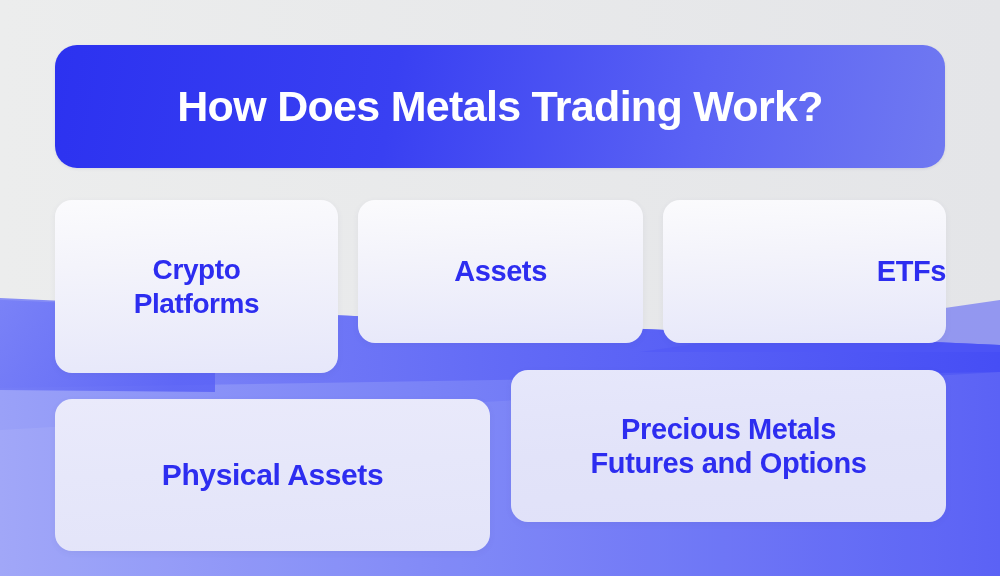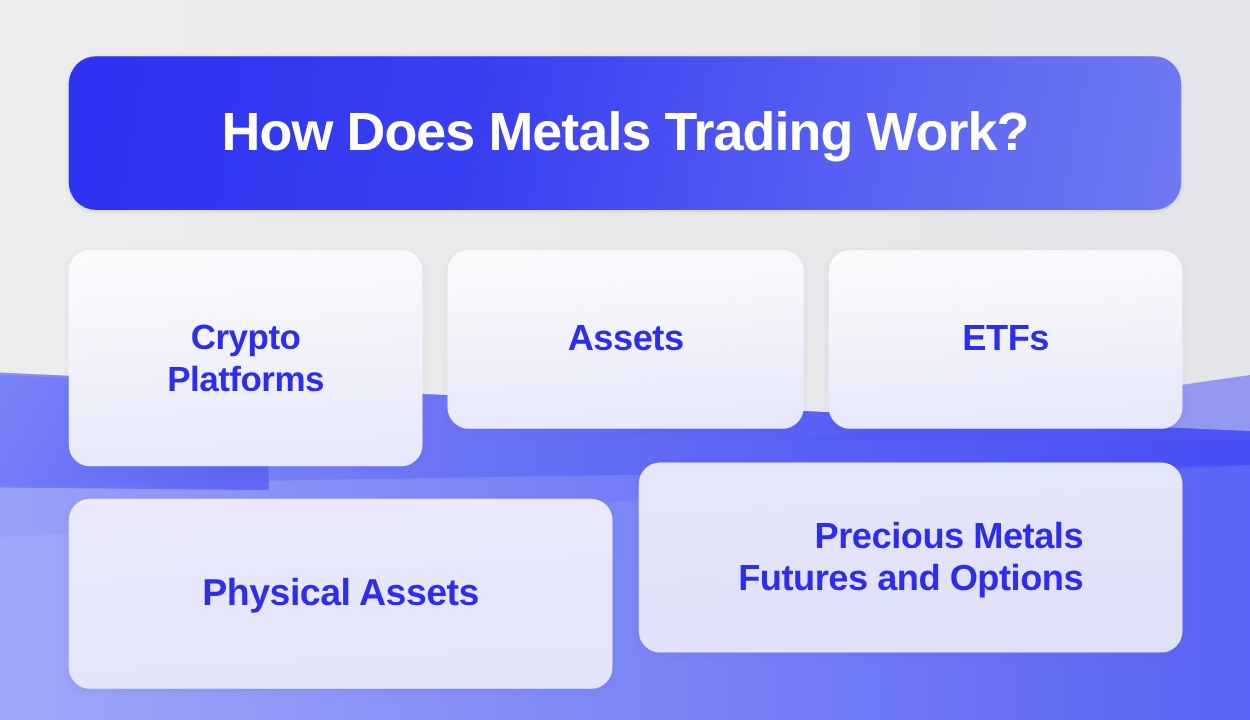--- a/index.html
+++ b/index.html
@@ -72,32 +72,32 @@
     font-weight: bold;
     line-height: 1.18;
     text-align: center;
     letter-spacing: -0.4px;
     white-space: pre-line;
   }
 
   
   #card-crypto   { left: 55px;  top: 200px; width: 283px; height: 173px; }
   #card-options  { left: 358px; top: 200px; width: 285px; height: 143px; }
-  #card-etfs     { left: 663px; top: 200px; width: 283px; height: 143px; }
+  #card-etfs     { left: 663px; top: 200px; width: 283px; height: 143px; justify-content: flex-end; }
 
   
   #card-physical { left: 55px;  top: 370px; width: 435px; height: 152px;
                    background: linear-gradient(177deg, #eaeafb 0%, #e6e7fa 45%, #e3e4f9 100%); margin-top: 29px; }
   #card-precious { left: 511px; top: 370px; width: 435px; height: 152px;
                    background: linear-gradient(177deg, #e6e7fb 0%, #e2e3f9 50%, #e0e1f9 100%); }
 
   #card-etfs .card-label { font-size: 29px; }
   #card-options .card-label { font-size: 29px; }
   #card-physical .card-label { font-size: 30px; }
-  #card-precious .card-label { font-size: 29px; text-align: right; }
+  #card-precious .card-label { font-size: 29px; }
 </style>
 </head>
 <body>
 
 <div id="stage">
 
   <svg id="bg-layer" viewBox="0 0 1000 576" preserveAspectRatio="none">
     <defs>
       <linearGradient id="gradBandLower" x1="0" y1="0" x2="1" y2="0">
         <stop offset="0" stop-color="#9aa1f8"></stop>

